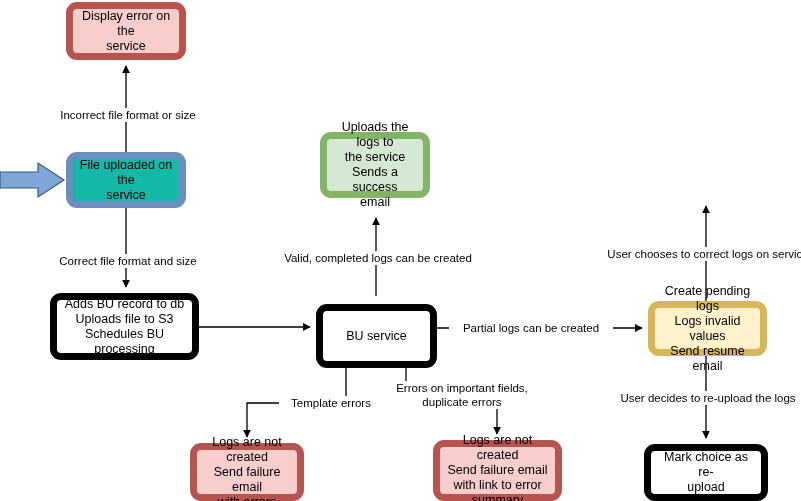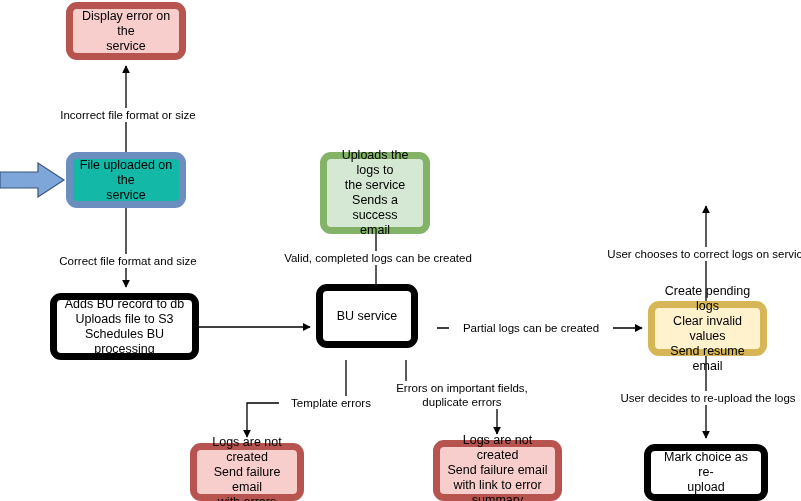--- a/index.html
+++ b/index.html
@@ -94,39 +94,39 @@
   <div class="node pink" style="left:66px; top:2px; width:120px; height:58px;">Display error on the
 service</div>
 
   <div class="node blue" style="left:66px; top:152px; width:120px; height:56px;">File uploaded on the
 service</div>
 
   <div class="node plain" style="left:50px; top:293px; width:149px; height:67px;">Adds BU record to db
 Uploads file to S3
 Schedules BU processing</div>
 
-  <div class="node green" style="left:320px; top:152px; width:110px; height:82px;">Uploads the logs to
+  <div class="node green" style="left:320px; top:132px; width:110px; height:66px;">Uploads the logs to
 the service
 Sends a success
 email</div>
 
-  <div class="node plain" style="left:316px; top:284px; width:102px; height:64px;">BU service</div>
+  <div class="node plain" style="left:316px; top:304px; width:121px; height:64px;">BU service</div>
 
   <div class="node pink" style="left:190px; top:443px; width:114px; height:58px;">Logs are not created
 Send failure email
 with errors</div>
 
   <div class="node pink" style="left:433px; top:440px; width:129px; height:61px;">Logs are not created
 Send failure email
 with link to error
 summary</div>
 
 
   <div class="node yellow" style="left:648px; top:301px; width:119px; height:55px;">Create pending logs
-Clear invalid values
+Logs invalid values
 Send resume email</div>
 
   <div class="node plain" style="left:644px; top:444px; width:124px; height:57px;">Mark choice as re-
 upload</div>
 
   <div class="edge-label" style="left:0px; top:108px; width:252px;">Incorrect file format or size</div>
 
   <div class="edge-label" style="left:0px; top:254px; width:252px;">Correct file format and size</div>
 
   <div class="edge-label" style="left:449px; top:321px; width:160px;">Partial logs can be created</div>

